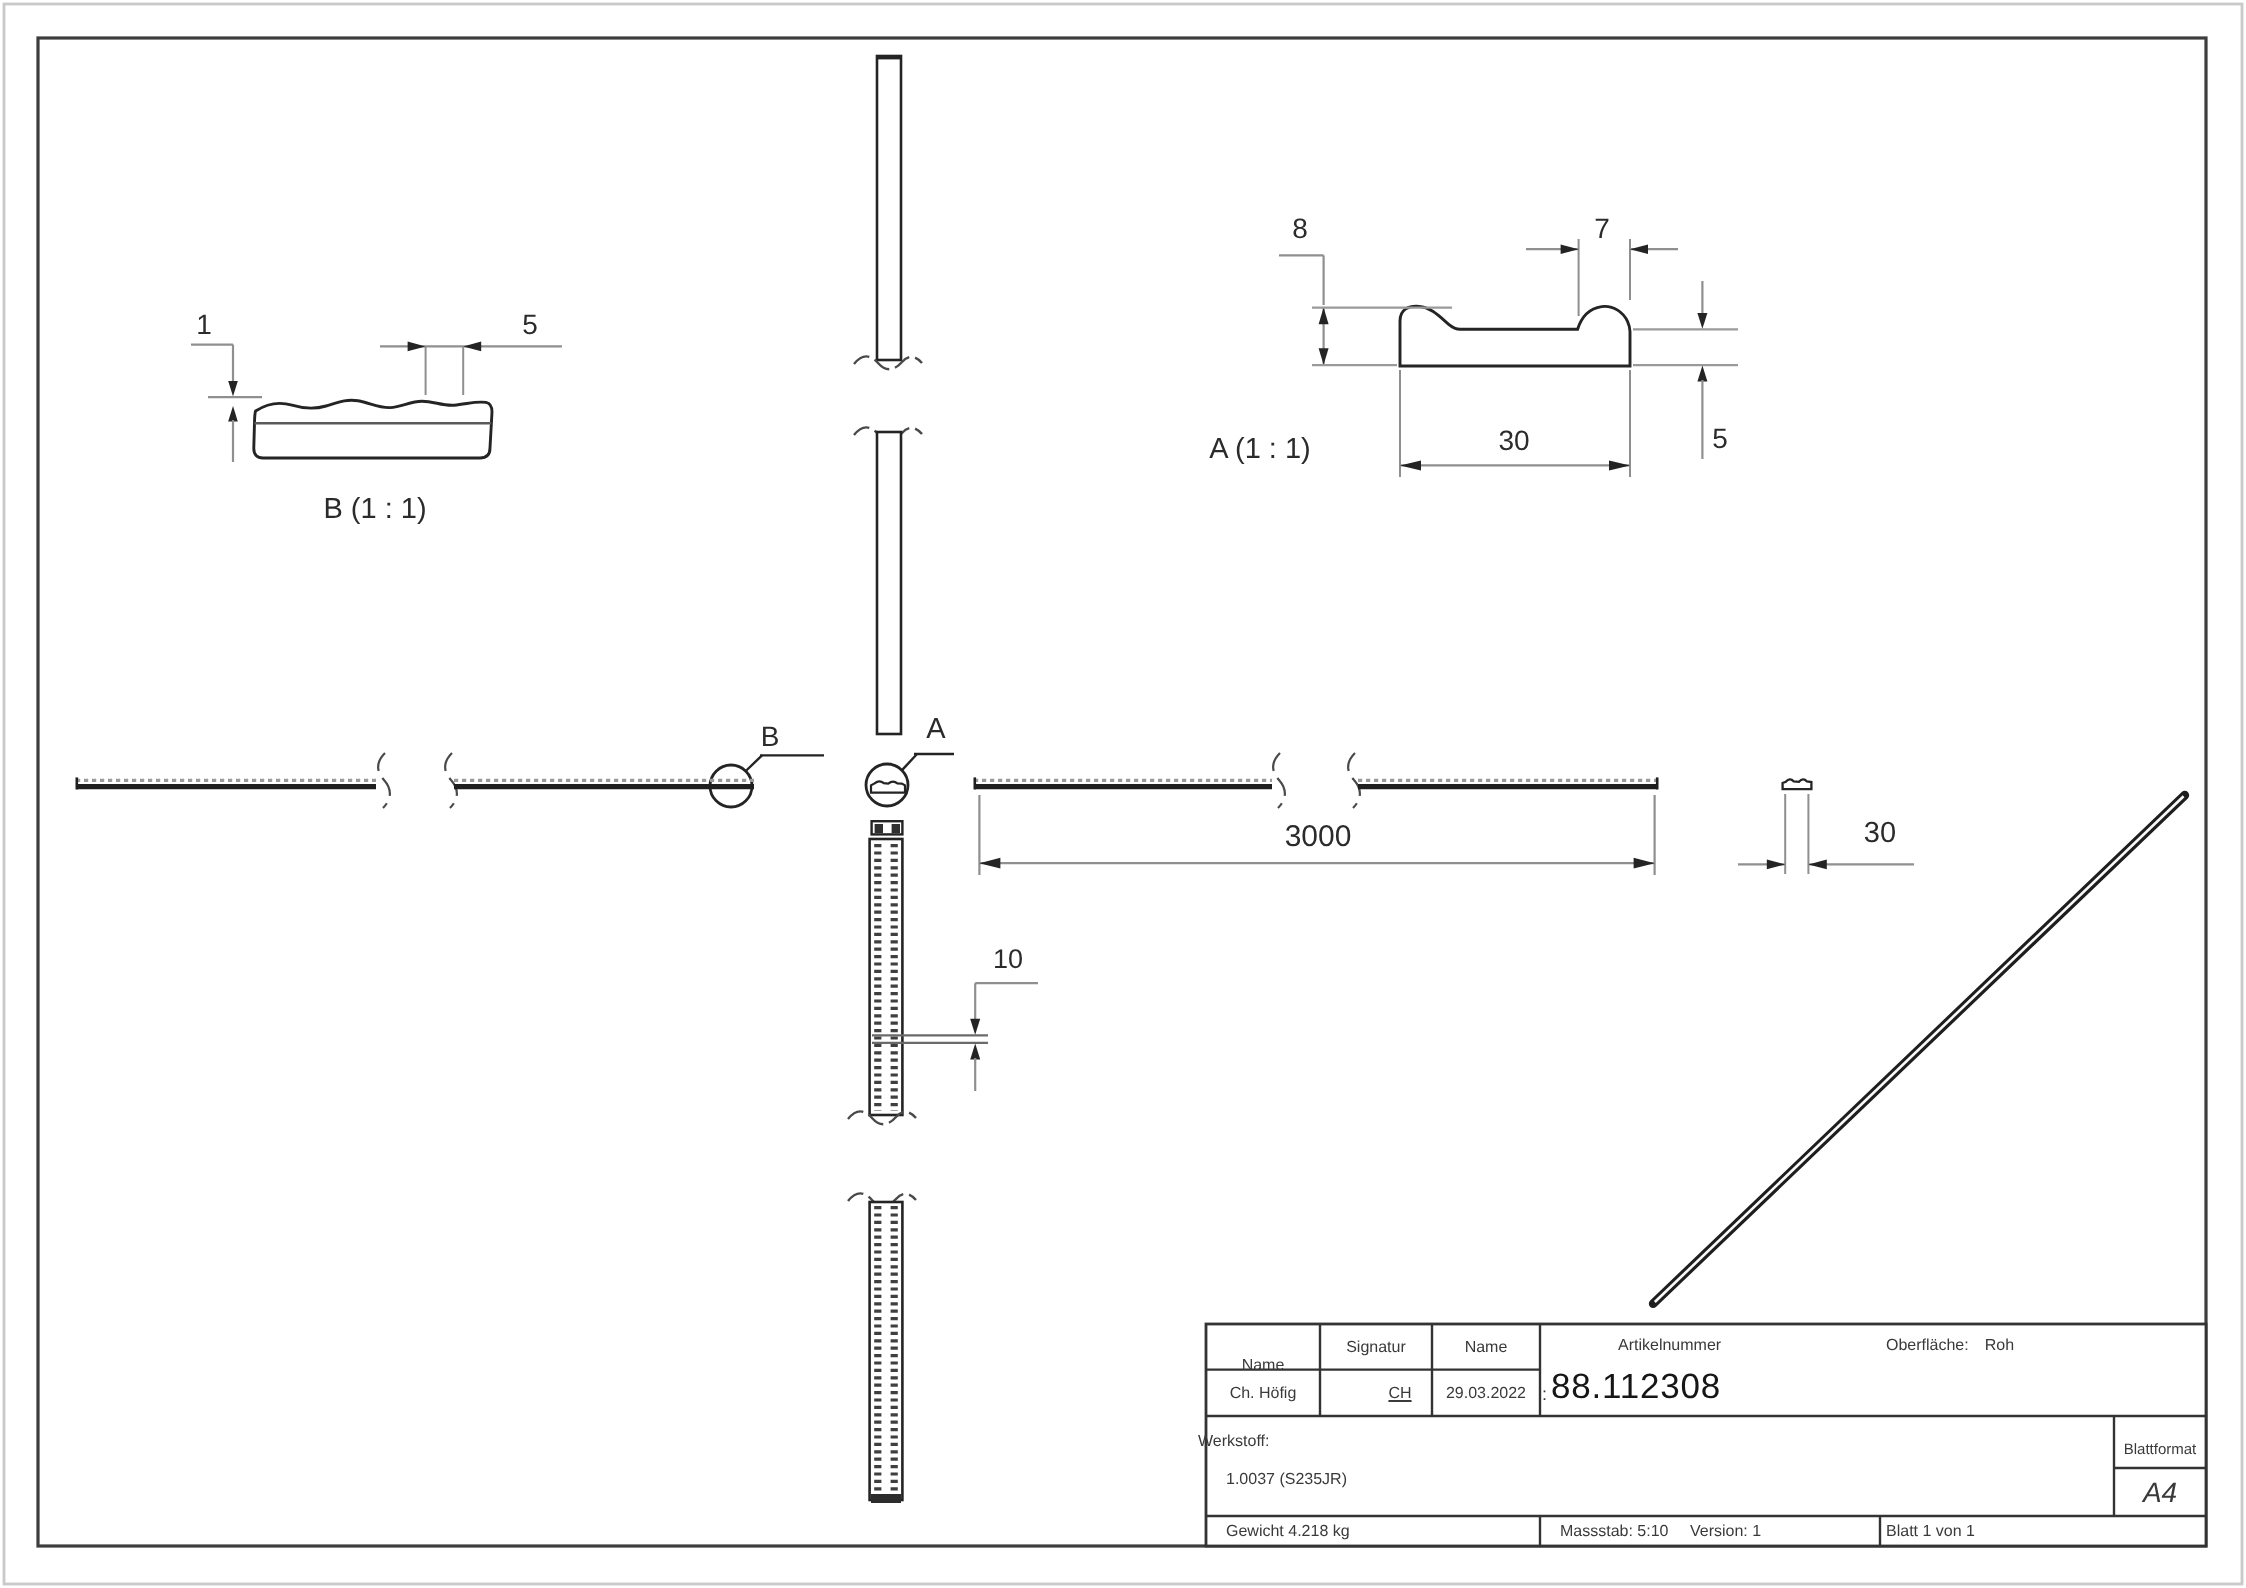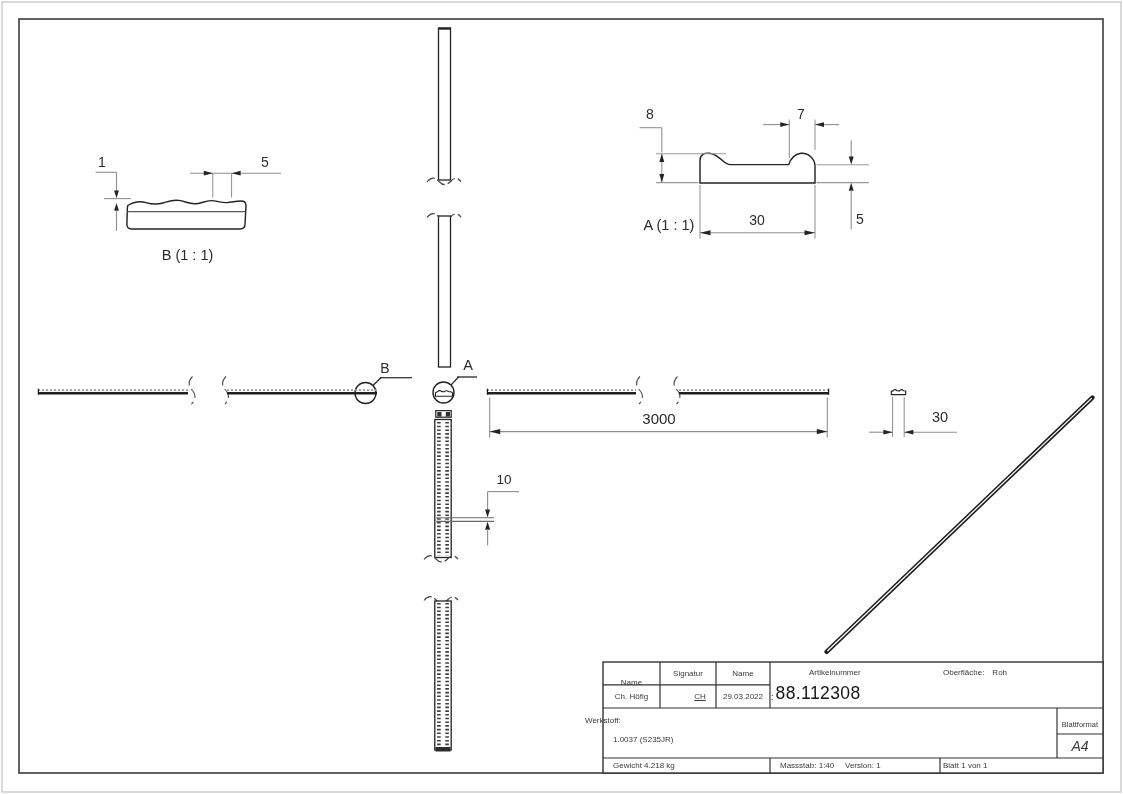--- a/index.html
+++ b/index.html
@@ -190,21 +190,21 @@
 </svg>
 
 <div class="t" style="left:94px;top:152px;width:16px;height:19px;font-size:14px;">1</div>
 <div class="t" style="left:256px;top:152px;width:18px;height:19px;font-size:14px;">5</div>
 <div class="t" style="left:150px;top:246px;width:75px;height:18px;font-size:14.5px;">B (1 : 1)</div>
 
 <div class="t" style="left:635px;top:104px;width:30px;height:19px;font-size:14px;">8</div>
 <div class="t" style="left:786px;top:104px;width:30px;height:19px;font-size:14px;">7</div>
 <div class="t" style="left:736px;top:211px;width:42px;height:18px;font-size:14px;">30</div>
 <div class="t" style="left:852px;top:209px;width:16px;height:19px;font-size:14px;">5</div>
-<div class="t" style="left:628px;top:216px;width:82px;height:18px;font-size:14.5px;">A (1 : 1)</div>
+<div class="t" style="left:589px;top:216px;width:82px;height:18px;font-size:14.5px;">A (1 : 1)</div>
 
 <div class="t" style="left:377px;top:358px;width:16px;height:19px;font-size:14px;">B</div>
 <div class="t" style="left:458px;top:355px;width:20px;height:19px;font-size:14.5px;">A</div>
 
 <div class="t" style="left:634px;top:409px;width:50px;height:19px;font-size:15px;">3000</div>
 <div class="t" style="left:923px;top:407px;width:34px;height:20px;font-size:14.5px;">30</div>
 <div class="t" style="left:489px;top:470px;width:30px;height:19px;font-size:13.5px;">10</div>
 
 <div class="cell" style="left:603px;top:662px;width:57px;height:40px;font-size:8px;">Name</div>
 <div class="cell" style="left:660px;top:662px;width:56px;height:23px;font-size:8px;">Signatur</div>
@@ -216,24 +216,24 @@
 <div class="tb" style="left:773px;top:668px;font-size:8px;margin-left:36px;">Artikelnummer</div>
 <div class="artnr" style="left:771px;top:683px;height:21px;">
   <span class="mark">:</span>
   <span class="val">88.112308</span>
 </div>
 <div class="pair" style="left:943px;top:668px;font-size:8px;text-align:center;">
   <span>Oberfläche:</span>
   <span>Roh</span>
 </div>
 
-<div class="tb" style="left:585px;top:716px;font-size:8px;">Werkstoff:</div>
+<div class="tb" style="left:599px;top:716px;font-size:8px;">Werkstoff:</div>
 <div class="tb" style="left:613px;top:735px;font-size:8px;">1.0037 (S235JR)</div>
 
 <div class="cell" style="left:1057px;top:708px;width:46px;height:32px;font-size:7.5px;">Blattformat</div>
 <div class="cell" style="left:1057px;top:734px;width:46px;height:24px;font-size:14px;font-style:italic;">A4</div>
 
 <div class="tb" style="left:613px;top:761px;font-size:8px;text-align:center;">Gewicht 4.218 kg</div>
-<div class="tb" style="left:780px;top:761px;font-size:8px;">Massstab: 1:40</div>
+<div class="tb" style="left:780px;top:761px;font-size:8px;">Massstab: 5:10</div>
 <div class="tb" style="left:845px;top:761px;font-size:8px;">Version: 1</div>
 <div class="tb" style="left:943px;top:761px;font-size:8px;">Blatt 1 von 1</div>
 
 </div>
 
 </body></html>

